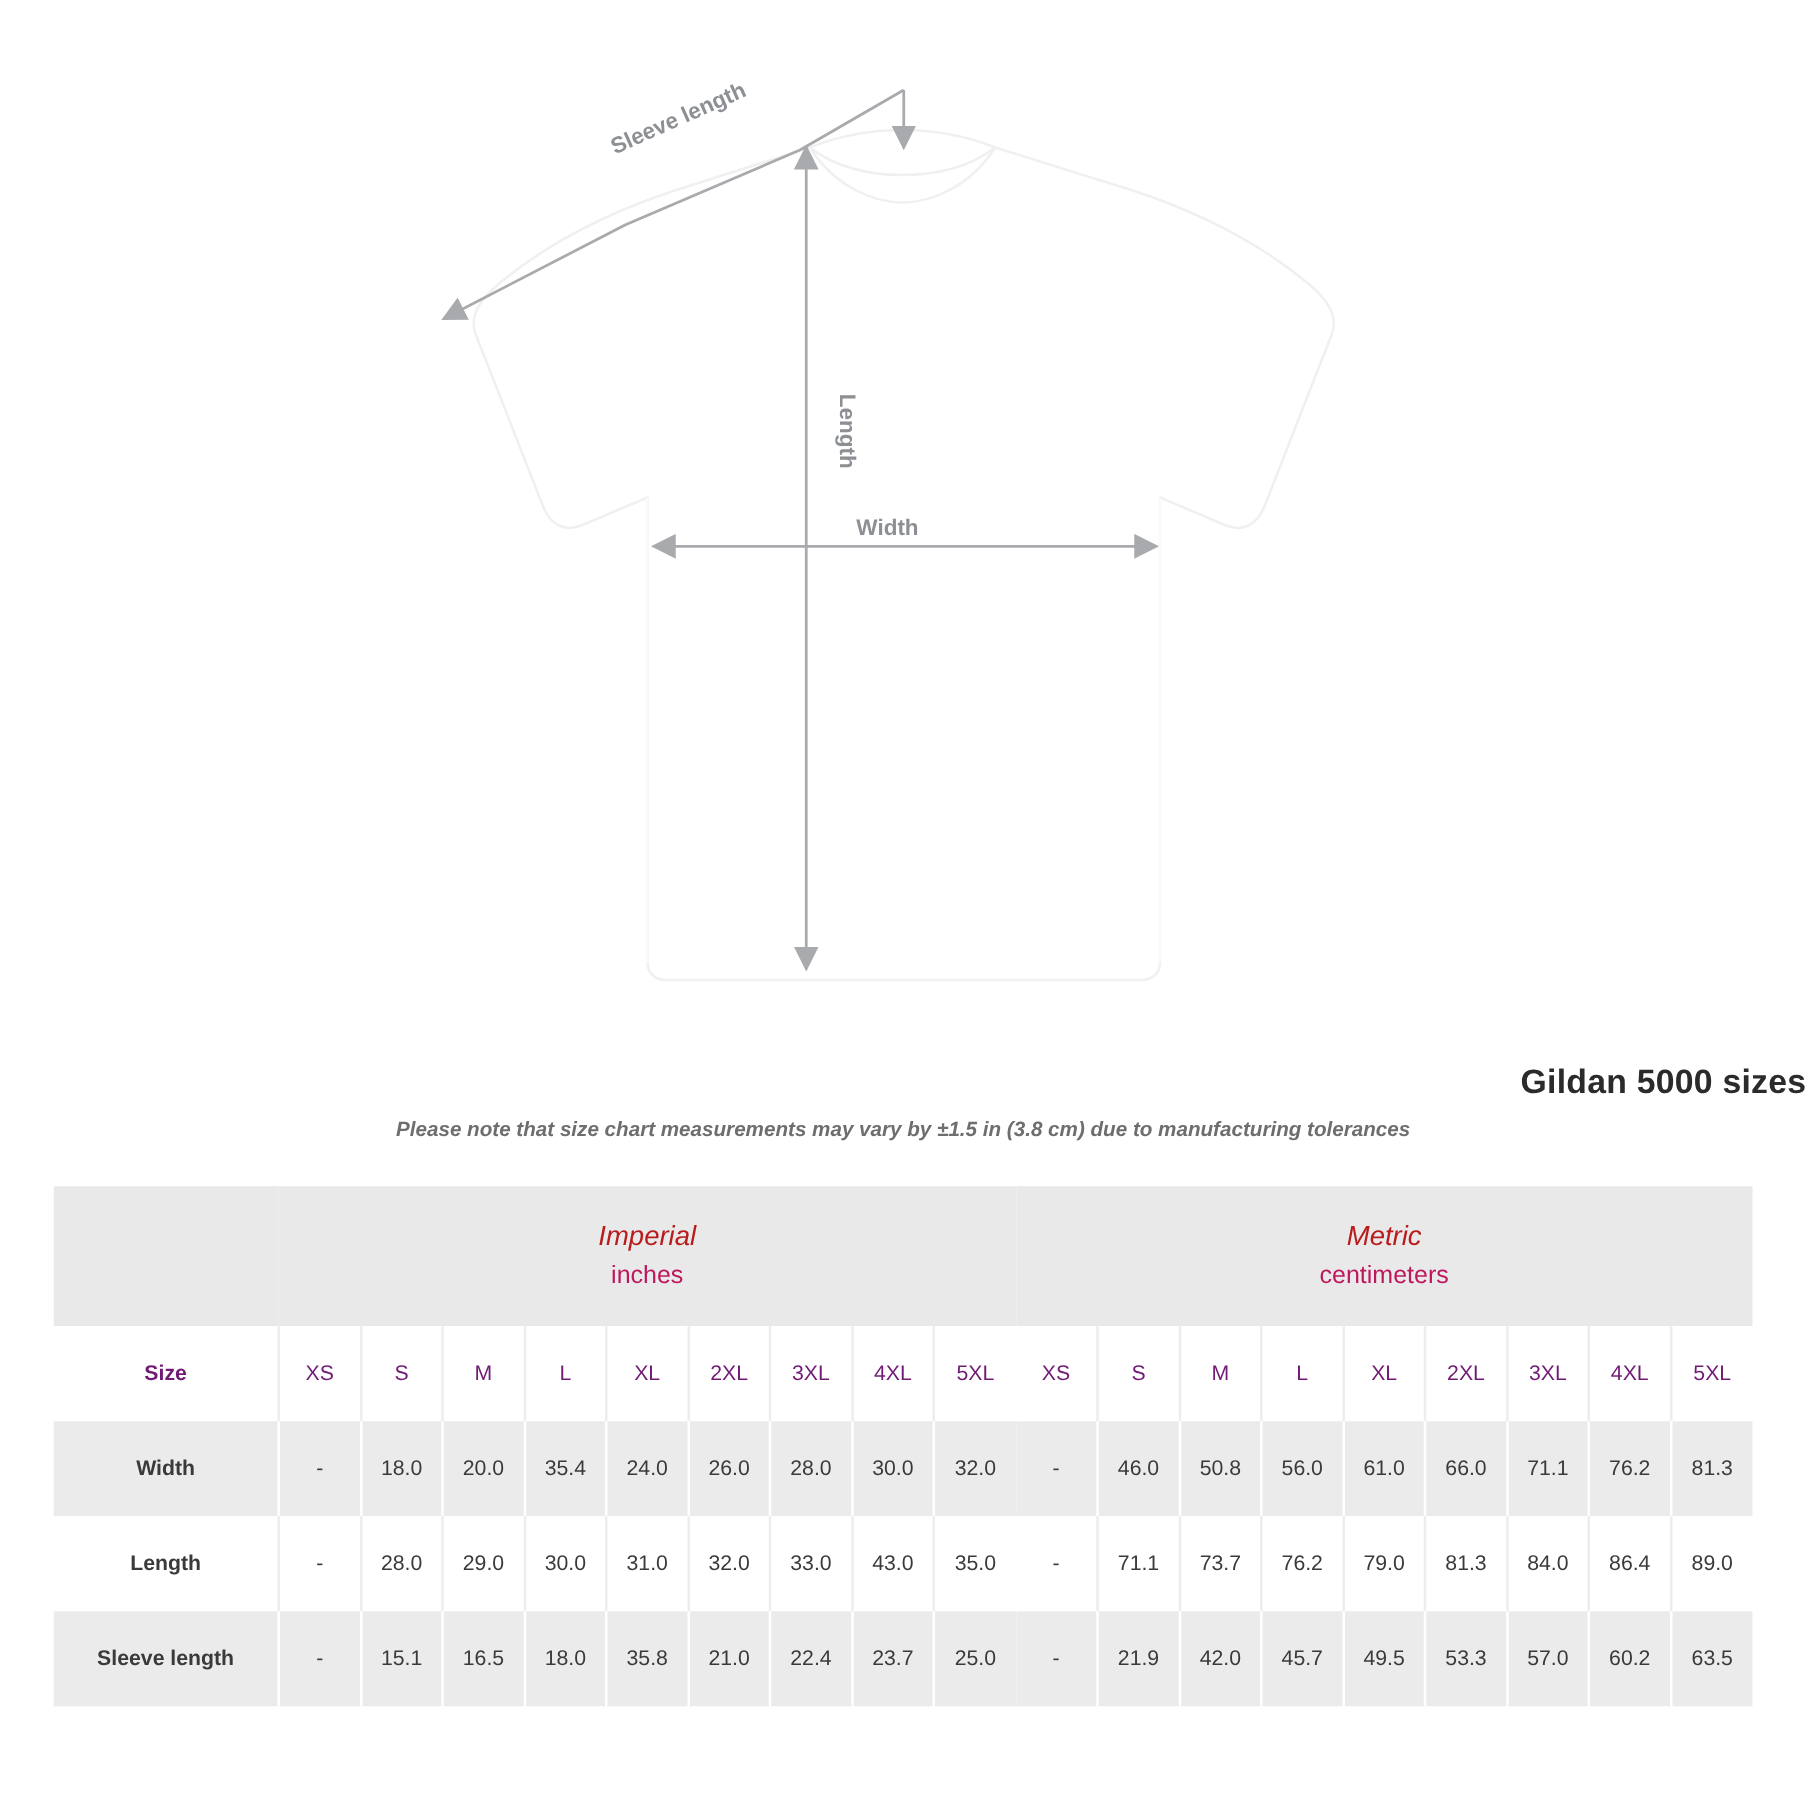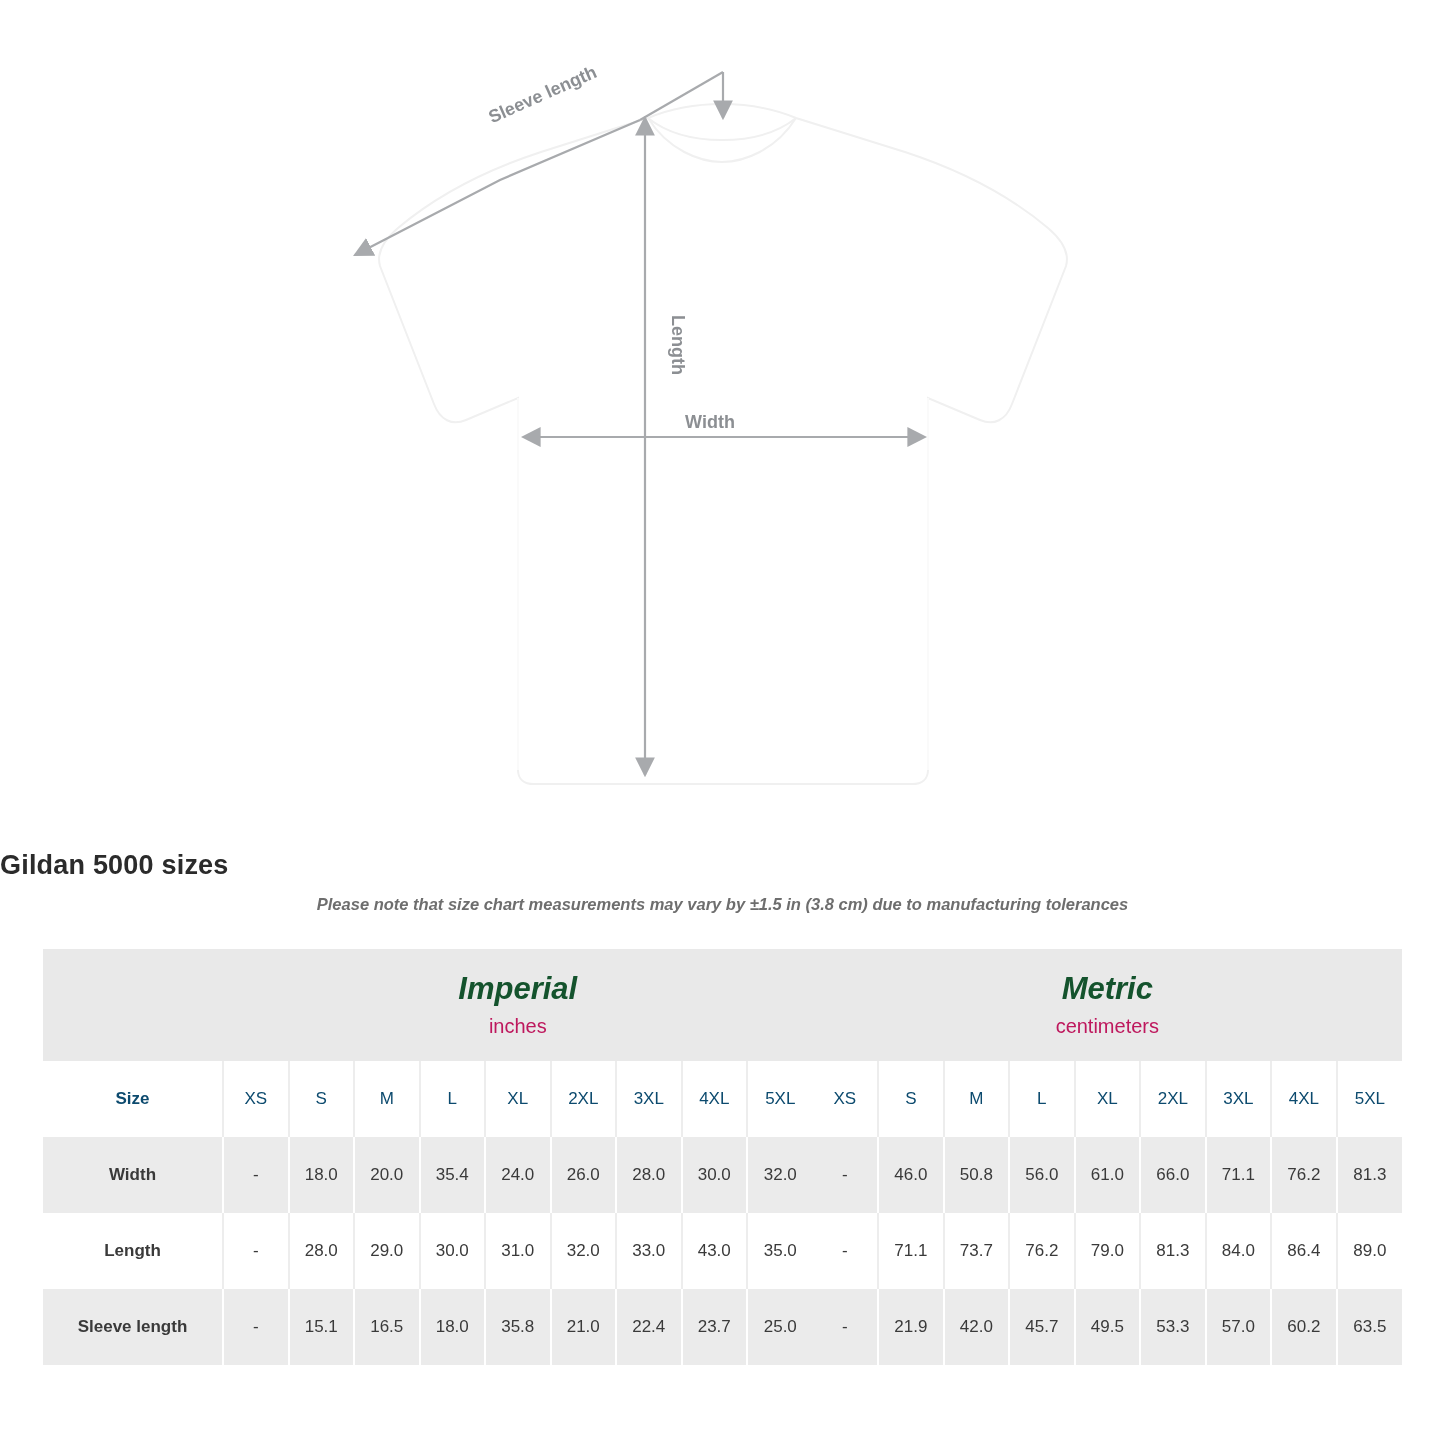--- a/index.html
+++ b/index.html
@@ -25,21 +25,21 @@
     position: relative;
     width: 1445px;
     height: 830px;
   }
   .illustration svg {
     display: block;
   }
 
   
   .chart-title {
-    text-align: left;
+    text-align: right;
     font-size: 27px;
     font-weight: bold;
     color: #2b2b2b;
     margin: 0;
     padding-top: 20px;
     letter-spacing: 0.2px;
   }
   .chart-subtitle {
     text-align: center;
     font-size: 16.5px;
@@ -64,41 +64,41 @@
     padding: 0;
     margin: 0;
   }
   .unit-head {
     height: 112px;
     background: #e9e9e9;
     text-align: center;
     vertical-align: middle;
   }
   .unit-head .unit-title {
-    font-size: 31px;
+    font-size: 22px;
     font-style: italic;
-    font-weight: bold;
-    color: #14532d;
+    font-weight: normal;
+    color: #b91c1c;
     line-height: 1.35;
   }
   .unit-head .unit-sub {
     font-size: 20px;
     color: #be185d;
     line-height: 1.6;
   }
   .row-head-cell {
     background: #e9e9e9;
   }
   tr.row-size td {
     height: 76px;
     background: #ffffff;
     text-align: center;
     vertical-align: middle;
     font-size: 17px;
-    color: #0c4a6e;
+    color: #701a75;
     border-right: 2px solid #ededed;
   }
   tr.row-size td.rowlabel {
     font-weight: bold;
     font-size: 17px;
   }
   tr.data-row td {
     height: 76px;
     text-align: center;
     vertical-align: middle;

